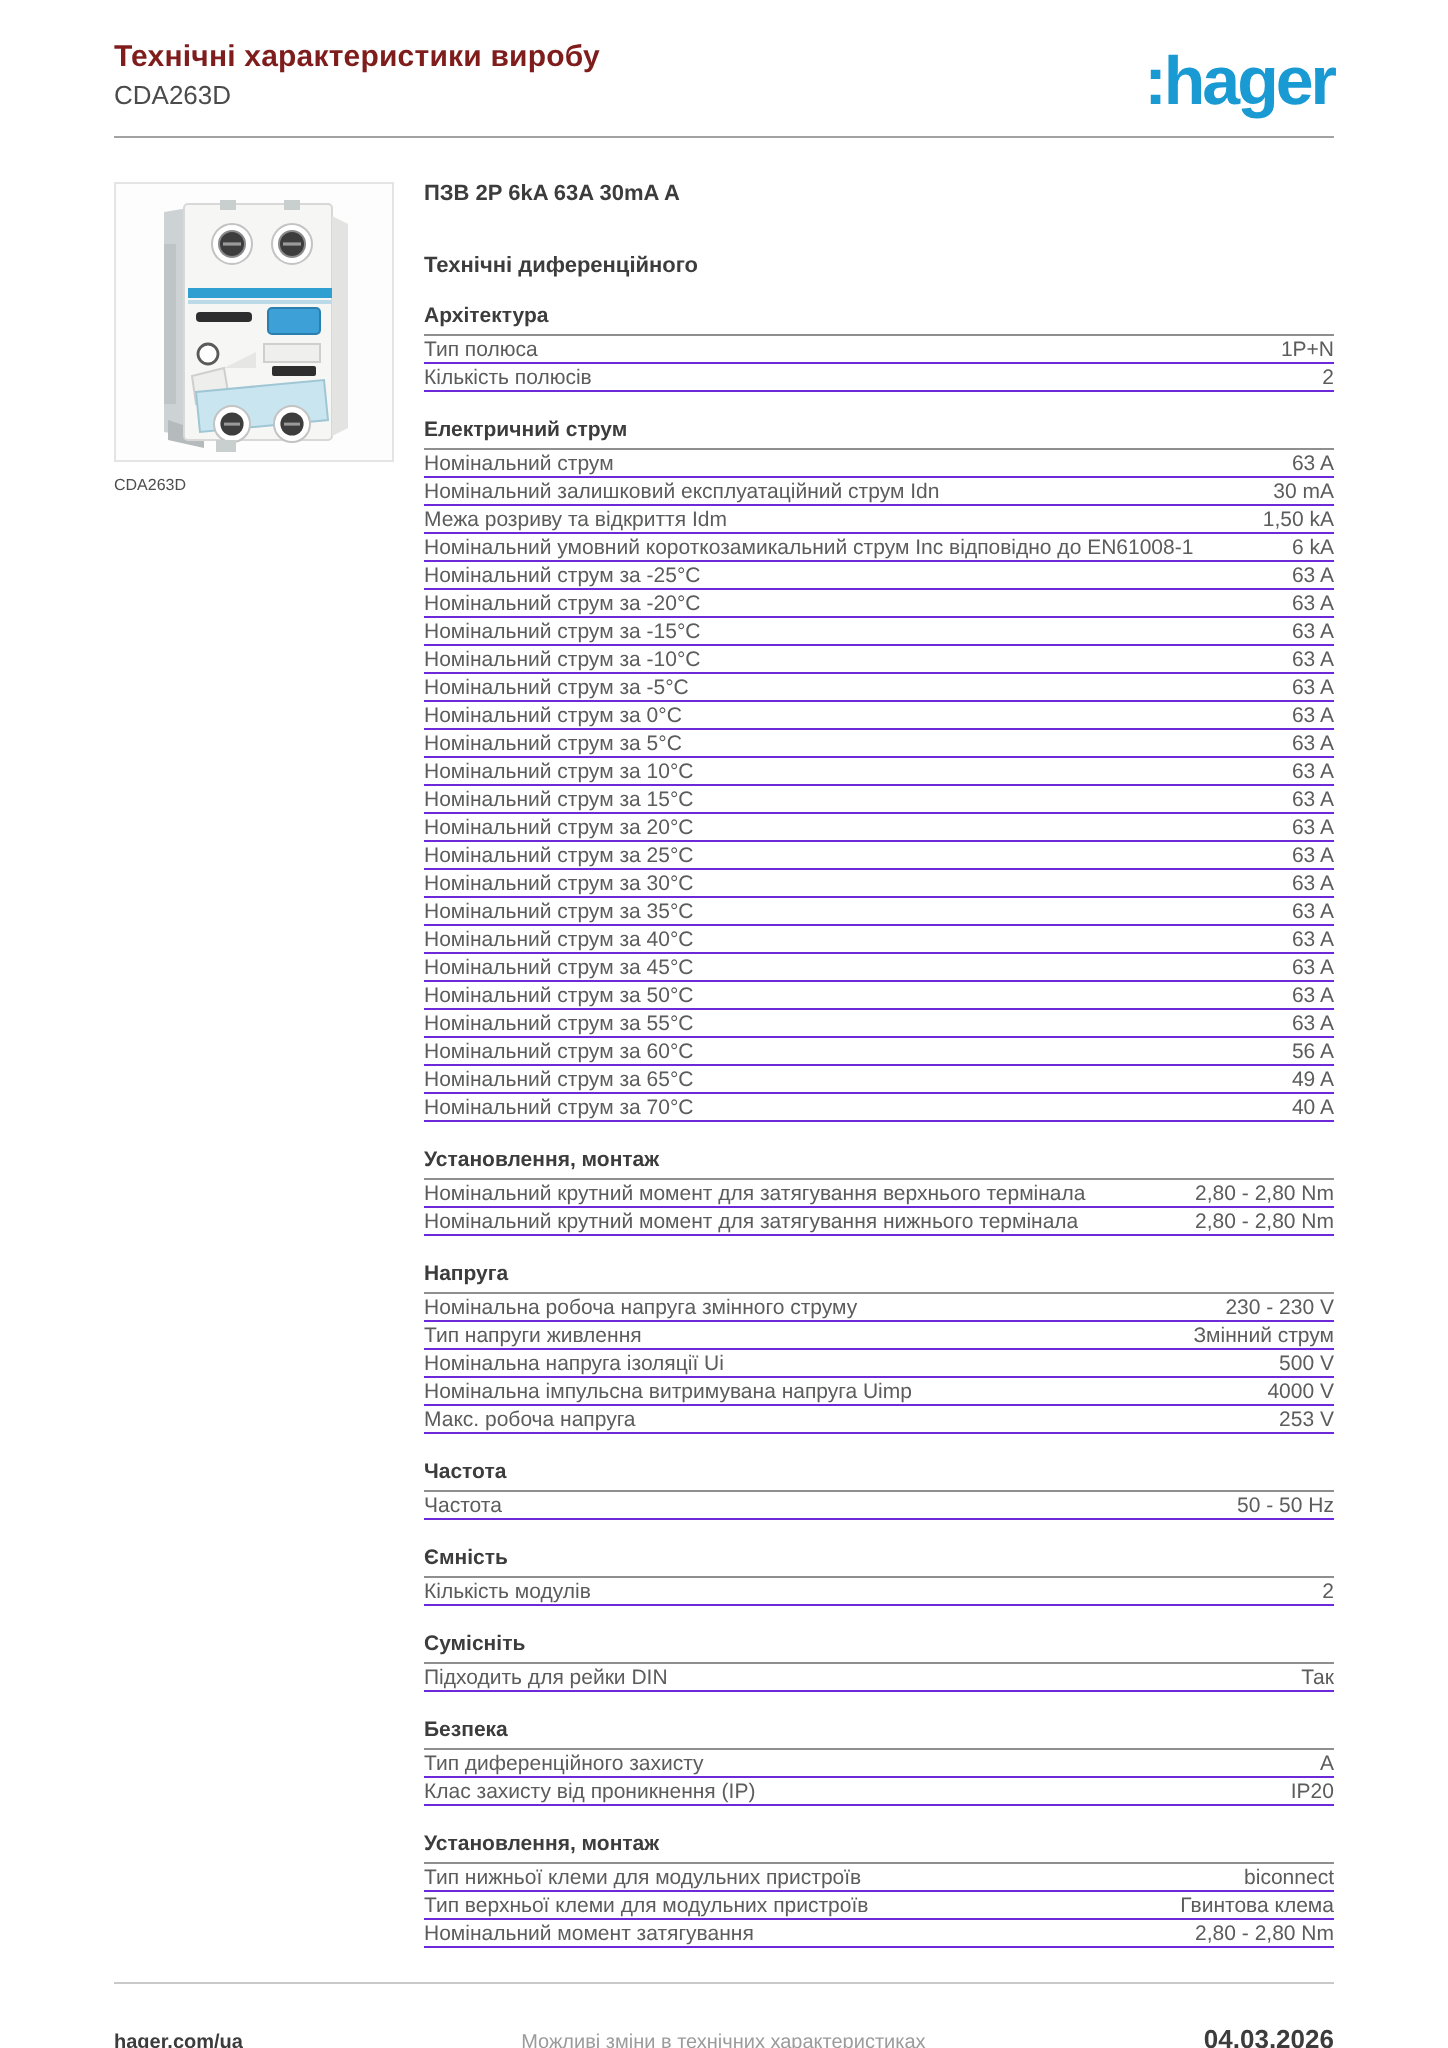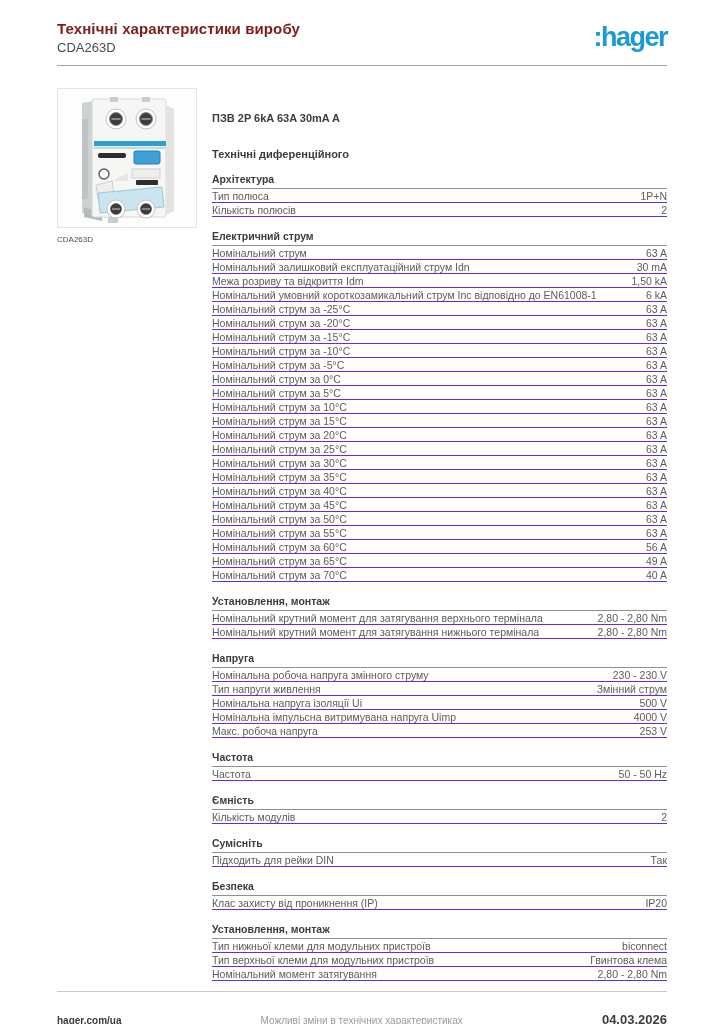--- a/index.html
+++ b/index.html
@@ -8,29 +8,29 @@
     width:724px; height:1024px;
     font-family:"Liberation Sans", sans-serif;
     color:#3f3f3f; position:relative; overflow:hidden;
   }
   .page { position:absolute; inset:0; padding:20px 57px 0 57px; }
 
   
   .header { display:flex; justify-content:space-between; align-items:flex-start; }
   .header-title { font-size:15px; font-weight:bold; color:#7f1d1d; letter-spacing:.1px; }
   .header-code { font-size:13px; color:#4b4b4b; margin-top:3px; }
-  .logo { font-size:27px; font-weight:bold; color:#1a9ad2; letter-spacing:-1.5px; line-height:1; margin-top:4px; }
+  .logo { font-size:34px; font-weight:bold; color:#1a9ad2; letter-spacing:-1.5px; line-height:1; margin-top:4px; }
   .header-rule { border-bottom:1px solid #a3a3a3; margin-top:10px; }
 
   
   .content { display:flex; margin-top:22px; }
   .left-col { width:155px; flex:0 0 155px; }
   .img-box { width:140px; height:140px; border:1px solid #e4e4e4; background:#fff; overflow:hidden; }
   .img-caption { font-size:8px; color:#4d4d4d; margin-top:7px; }
-  .right-col { flex:1 1 auto; min-width:0;margin-top:24px; }
+  .right-col { flex:1 1 auto; min-width:0; }
 
   .product-name { font-size:11px; font-weight:bold; color:#3c3c3c; }
   .spec-title { font-size:11px; font-weight:bold; color:#3c3c3c; margin-top:24px; }
 
   
   .spec-sections { margin-top:5px; }
   .spec-section { margin-top:13px; }
   .section-title {
     font-size:10.5px; font-weight:bold; color:#3c3c3c;
     padding-bottom:3px; border-bottom:1px solid #8f8f8f;
@@ -309,20 +309,24 @@
                 <span class="spec-label">Підходить для рейки DIN</span>
                 <span class="spec-value">Так</span>
               </div>
             </div>
   </div>
 
   <div class="spec-section">
     <div class="section-title">Безпека</div>
     <div>
               <div class="spec-row">
+                <span class="spec-label">Тип диференційного захисту</span>
+                <span class="spec-value">A</span>
+              </div>
+              <div class="spec-row">
                 <span class="spec-label">Клас захисту від проникнення (IP)</span>
                 <span class="spec-value">IP20</span>
               </div>
             </div>
   </div>
 
   <div class="spec-section">
     <div class="section-title">Установлення, монтаж</div>
     <div>
               <div class="spec-row">

